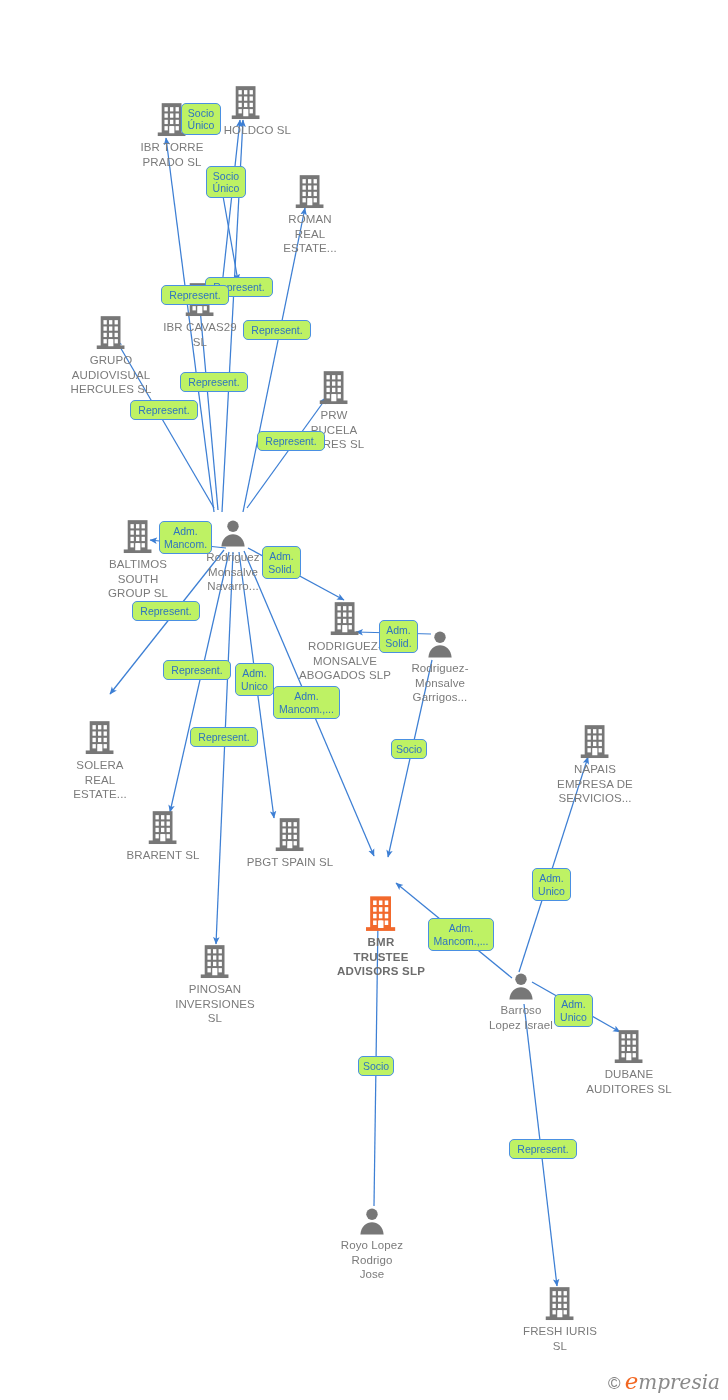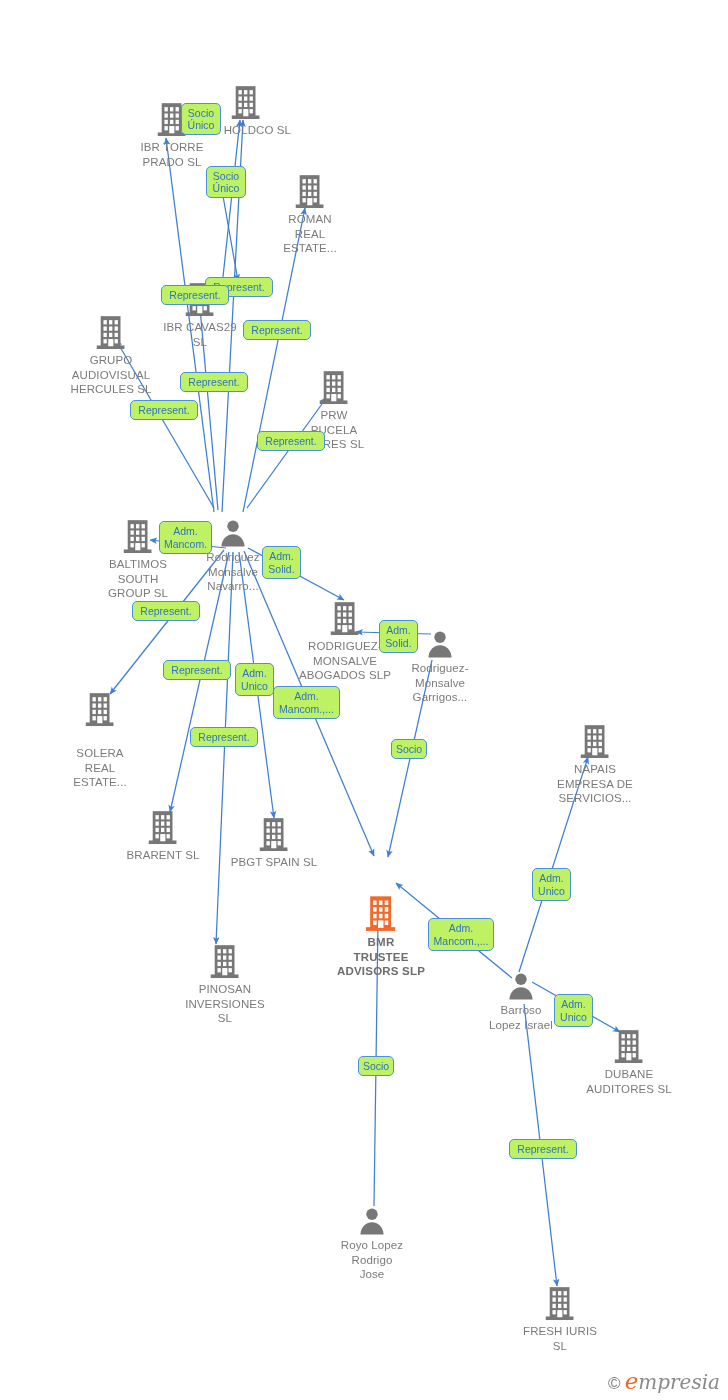--- a/index.html
+++ b/index.html
@@ -287,21 +287,21 @@
           <rect x="24.5" y="25" width="4.2" height="5.4" fill="#fff"></rect>
           <rect x="10.5" y="33" width="4.2" height="5.4" fill="#fff"></rect>
           <rect x="17.5" y="33" width="4.2" height="5.4" fill="#fff"></rect>
           <rect x="24.5" y="33" width="4.2" height="5.4" fill="#fff"></rect>
     <rect x="16.5" y="33" width="6.5" height="9" fill="#fff"></rect>
   </svg></span>
     <span class="cap">NAPAIS
 EMPRESA DE
 SERVICIOS...</span>
   </div>
-  <div class="node" id="n-solera" style="left:100px;top:690px;gap:16px;">
+  <div class="node" id="n-solera" style="left:100px;top:718px;">
     <span class="ico"><svg width="32" height="38" viewBox="0 0 40 48">
     <rect x="7" y="4" width="25" height="38" fill="#777777"></rect>
     <rect x="2" y="41" width="35" height="4.5" fill="#777777"></rect>
     <rect x="10.5" y="9" width="4.2" height="5.4" fill="#fff"></rect>
           <rect x="17.5" y="9" width="4.2" height="5.4" fill="#fff"></rect>
           <rect x="24.5" y="9" width="4.2" height="5.4" fill="#fff"></rect>
           <rect x="10.5" y="17" width="4.2" height="5.4" fill="#fff"></rect>
           <rect x="17.5" y="17" width="4.2" height="5.4" fill="#fff"></rect>
           <rect x="24.5" y="17" width="4.2" height="5.4" fill="#fff"></rect>
           <rect x="10.5" y="25" width="4.2" height="5.4" fill="#fff"></rect>
@@ -329,41 +329,41 @@
           <rect x="10.5" y="25" width="4.2" height="5.4" fill="#fff"></rect>
           <rect x="17.5" y="25" width="4.2" height="5.4" fill="#fff"></rect>
           <rect x="24.5" y="25" width="4.2" height="5.4" fill="#fff"></rect>
           <rect x="10.5" y="33" width="4.2" height="5.4" fill="#fff"></rect>
           <rect x="17.5" y="33" width="4.2" height="5.4" fill="#fff"></rect>
           <rect x="24.5" y="33" width="4.2" height="5.4" fill="#fff"></rect>
     <rect x="16.5" y="33" width="6.5" height="9" fill="#fff"></rect>
   </svg></span>
     <span class="cap">BRARENT SL</span>
   </div>
-  <div class="node" id="n-pbgt_spain" style="left:274px;top:815px;">
+  <div class="node" id="n-pbgt_spain" style="left:290px;top:815px;">
     <span class="ico"><svg width="32" height="38" viewBox="0 0 40 48">
     <rect x="7" y="4" width="25" height="38" fill="#777777"></rect>
     <rect x="2" y="41" width="35" height="4.5" fill="#777777"></rect>
     <rect x="10.5" y="9" width="4.2" height="5.4" fill="#fff"></rect>
           <rect x="17.5" y="9" width="4.2" height="5.4" fill="#fff"></rect>
           <rect x="24.5" y="9" width="4.2" height="5.4" fill="#fff"></rect>
           <rect x="10.5" y="17" width="4.2" height="5.4" fill="#fff"></rect>
           <rect x="17.5" y="17" width="4.2" height="5.4" fill="#fff"></rect>
           <rect x="24.5" y="17" width="4.2" height="5.4" fill="#fff"></rect>
           <rect x="10.5" y="25" width="4.2" height="5.4" fill="#fff"></rect>
           <rect x="17.5" y="25" width="4.2" height="5.4" fill="#fff"></rect>
           <rect x="24.5" y="25" width="4.2" height="5.4" fill="#fff"></rect>
           <rect x="10.5" y="33" width="4.2" height="5.4" fill="#fff"></rect>
           <rect x="17.5" y="33" width="4.2" height="5.4" fill="#fff"></rect>
           <rect x="24.5" y="33" width="4.2" height="5.4" fill="#fff"></rect>
     <rect x="16.5" y="33" width="6.5" height="9" fill="#fff"></rect>
   </svg></span>
     <span class="cap">PBGT SPAIN  SL</span>
   </div>
-  <div class="node" id="n-pinosan" style="left:225px;top:942px;">
+  <div class="node" id="n-pinosan" style="left:215px;top:942px;">
     <span class="ico"><svg width="32" height="38" viewBox="0 0 40 48">
     <rect x="7" y="4" width="25" height="38" fill="#777777"></rect>
     <rect x="2" y="41" width="35" height="4.5" fill="#777777"></rect>
     <rect x="10.5" y="9" width="4.2" height="5.4" fill="#fff"></rect>
           <rect x="17.5" y="9" width="4.2" height="5.4" fill="#fff"></rect>
           <rect x="24.5" y="9" width="4.2" height="5.4" fill="#fff"></rect>
           <rect x="10.5" y="17" width="4.2" height="5.4" fill="#fff"></rect>
           <rect x="17.5" y="17" width="4.2" height="5.4" fill="#fff"></rect>
           <rect x="24.5" y="17" width="4.2" height="5.4" fill="#fff"></rect>
           <rect x="10.5" y="25" width="4.2" height="5.4" fill="#fff"></rect>

